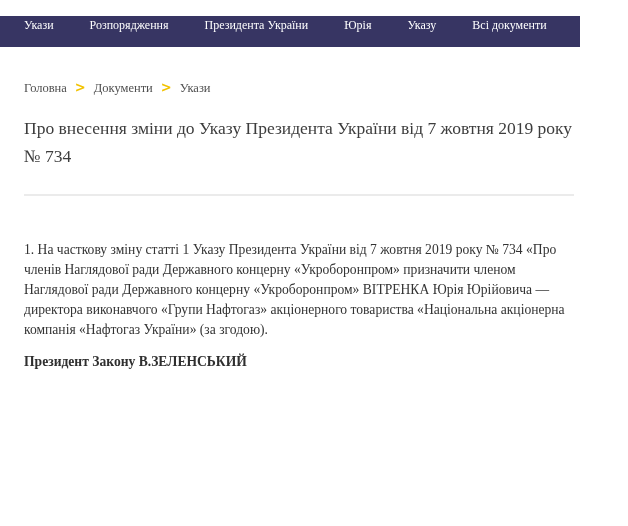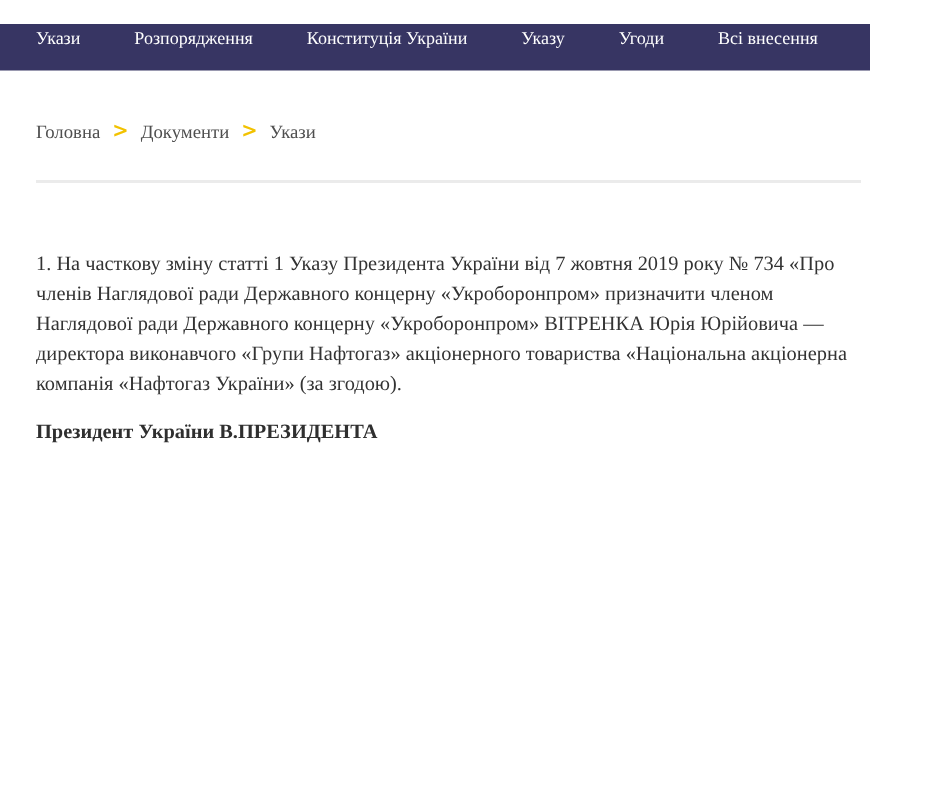--- a/index.html
+++ b/index.html
@@ -96,35 +96,36 @@
   }
 </style>
 </head>
 <body>
 
 <div class="page">
 
   <nav class="topnav">
     <a class="nav-item">Укази</a>
     <a class="nav-item">Розпорядження</a>
-    <a class="nav-item">Конституція України</a>
+    <a class="nav-item">Президента України</a>
+    <a class="nav-item">Юрія</a>
     <a class="nav-item">Указу</a>
-    <a class="nav-item">Угоди</a>
-    <a class="nav-item">Всі внесення</a>
+    <a class="nav-item">Всі документи</a>
   </nav>
 
   <div class="breadcrumb">
     <span class="crumb">Головна</span>
     <span class="sep">&gt;</span>
     <span class="crumb">Документи</span>
     <span class="sep">&gt;</span>
     <span class="crumb crumb-current">Укази</span>
   </div>
 
   <main class="doc">
+    <h2 class="doc-subtitle">Про внесення зміни до Указу Президента України від 7 жовтня 2019 року № 734</h2>
     <hr class="doc-divider">
     <div class="doc-body">
       <p>1. На часткову зміну статті 1 Указу Президента України від 7 жовтня 2019 року № 734 «Про членів Наглядової ради Державного концерну «Укроборонпром» призначити членом Наглядової ради Державного концерну «Укроборонпром» ВІТРЕНКА Юрія Юрійовича — директора виконавчого «Групи Нафтогаз» акціонерного товариства «Національна акціонерна компанія «Нафтогаз України» (за згодою).</p>
-      <p class="signature">Президент України В.ПРЕЗИДЕНТА</p>
+      <p class="signature">Президент Закону В.ЗЕЛЕНСЬКИЙ</p>
     </div>
   </main>
 
 </div>
 
 </body></html>

